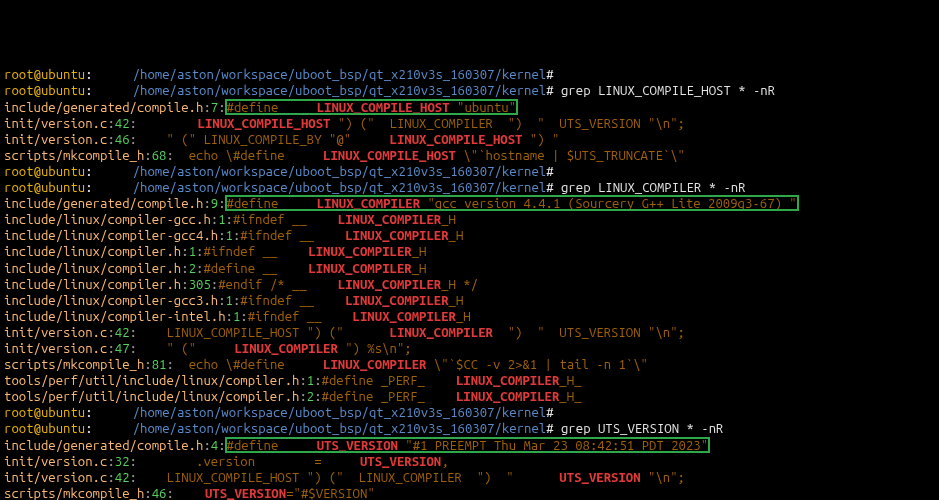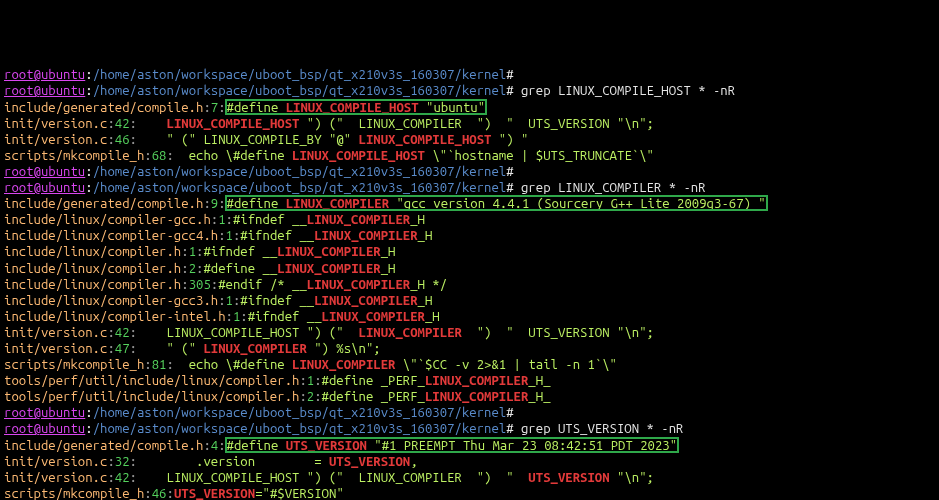--- a/index.html
+++ b/index.html
@@ -9,27 +9,27 @@
     font-size: 13.2px;
     line-height: 1.22;
     color: #ccc;
     padding: 2px 4px;
     white-space: pre;
     overflow: hidden;
     width: 939px;
     height: 500px;
   }
   .line { display: block; }
-  .prompt-user { color: #d946ef; text-decoration: underline; }
-  .prompt-path { color: #5a8ccc; }
+  .prompt-user { color: #eab308; }
+  .prompt-path { color: #5a8ccc; margin-left: 40px; }
   .white { color: #e6e6e6; }
   .magenta { color: #fdba74; }
-  .hmagenta { color: #bef264; }
+  .hmagenta { color: #a16207; }
   .green { color: #55d25d; }
-  .red-bold { color: #e23a3a; font-weight: bold; }
+  .red-bold { color: #e23a3a; font-weight: bold; margin-left: 31px; }
   .hl { outline: 2px solid #2fa84a; outline-offset: -1px; padding: 0 1px; }
   .dim { color: #999; }
 </style>
 </head>
 <body>
 
 
 
 <div id="terminal"><span class="line"><span class="prompt-user">root@ubuntu</span><span class="white">:</span><span class="prompt-path">/home/aston/workspace/uboot_bsp/qt_x210v3s_160307/kernel</span><span class="white">#</span></span><span class="line"><span class="prompt-user">root@ubuntu</span><span class="white">:</span><span class="prompt-path">/home/aston/workspace/uboot_bsp/qt_x210v3s_160307/kernel</span><span class="white">#</span><span class="white"> grep LINUX_COMPILE_HOST * -nR</span></span><span class="line"><span class="magenta">include/generated/compile.h</span><span class="dim">:</span><span class="green">7</span><span class="dim">:</span><span class="hl"><span class="hmagenta">#define </span><span class="red-bold">LINUX_COMPILE_HOST</span><span class="hmagenta"> "ubuntu"</span></span></span><span class="line"><span class="magenta">init/version.c</span><span class="dim">:</span><span class="green">42</span><span class="dim">:</span><span class="hmagenta">    </span><span class="red-bold">LINUX_COMPILE_HOST</span><span class="hmagenta"> ") ("  LINUX_COMPILER  ")  "  UTS_VERSION "\n";</span></span><span class="line"><span class="magenta">init/version.c</span><span class="dim">:</span><span class="green">46</span><span class="dim">:</span><span class="hmagenta">    " (" LINUX_COMPILE_BY "@" </span><span class="red-bold">LINUX_COMPILE_HOST</span><span class="hmagenta"> ") "</span></span><span class="line"><span class="magenta">scripts/mkcompile_h</span><span class="dim">:</span><span class="green">68</span><span class="dim">:</span><span class="hmagenta">  echo \#define </span><span class="red-bold">LINUX_COMPILE_HOST</span><span class="hmagenta"> \"`hostname | $UTS_TRUNCATE`\"</span></span><span class="line"><span class="prompt-user">root@ubuntu</span><span class="white">:</span><span class="prompt-path">/home/aston/workspace/uboot_bsp/qt_x210v3s_160307/kernel</span><span class="white">#</span></span><span class="line"><span class="prompt-user">root@ubuntu</span><span class="white">:</span><span class="prompt-path">/home/aston/workspace/uboot_bsp/qt_x210v3s_160307/kernel</span><span class="white">#</span><span class="white"> grep LINUX_COMPILER * -nR</span></span><span class="line"><span class="magenta">include/generated/compile.h</span><span class="dim">:</span><span class="green">9</span><span class="dim">:</span><span class="hl"><span class="hmagenta">#define </span><span class="red-bold">LINUX_COMPILER</span><span class="hmagenta"> "gcc version 4.4.1 (Sourcery G++ Lite 2009q3-67) "</span></span></span><span class="line"><span class="magenta">include/linux/compiler-gcc.h</span><span class="dim">:</span><span class="green">1</span><span class="dim">:</span><span class="hmagenta">#ifndef __</span><span class="red-bold">LINUX_COMPILER</span><span class="hmagenta">_H</span></span><span class="line"><span class="magenta">include/linux/compiler-gcc4.h</span><span class="dim">:</span><span class="green">1</span><span class="dim">:</span><span class="hmagenta">#ifndef __</span><span class="red-bold">LINUX_COMPILER</span><span class="hmagenta">_H</span></span><span class="line"><span class="magenta">include/linux/compiler.h</span><span class="dim">:</span><span class="green">1</span><span class="dim">:</span><span class="hmagenta">#ifndef __</span><span class="red-bold">LINUX_COMPILER</span><span class="hmagenta">_H</span></span><span class="line"><span class="magenta">include/linux/compiler.h</span><span class="dim">:</span><span class="green">2</span><span class="dim">:</span><span class="hmagenta">#define __</span><span class="red-bold">LINUX_COMPILER</span><span class="hmagenta">_H</span></span><span class="line"><span class="magenta">include/linux/compiler.h</span><span class="dim">:</span><span class="green">305</span><span class="dim">:</span><span class="hmagenta">#endif /* __</span><span class="red-bold">LINUX_COMPILER</span><span class="hmagenta">_H */</span></span><span class="line"><span class="magenta">include/linux/compiler-gcc3.h</span><span class="dim">:</span><span class="green">1</span><span class="dim">:</span><span class="hmagenta">#ifndef __</span><span class="red-bold">LINUX_COMPILER</span><span class="hmagenta">_H</span></span><span class="line"><span class="magenta">include/linux/compiler-intel.h</span><span class="dim">:</span><span class="green">1</span><span class="dim">:</span><span class="hmagenta">#ifndef __</span><span class="red-bold">LINUX_COMPILER</span><span class="hmagenta">_H</span></span><span class="line"><span class="magenta">init/version.c</span><span class="dim">:</span><span class="green">42</span><span class="dim">:</span><span class="hmagenta">    LINUX_COMPILE_HOST ") ("  </span><span class="red-bold">LINUX_COMPILER</span><span class="hmagenta">  ")  "  UTS_VERSION "\n";</span></span><span class="line"><span class="magenta">init/version.c</span><span class="dim">:</span><span class="green">47</span><span class="dim">:</span><span class="hmagenta">    " (" </span><span class="red-bold">LINUX_COMPILER</span><span class="hmagenta"> ") %s\n";</span></span><span class="line"><span class="magenta">scripts/mkcompile_h</span><span class="dim">:</span><span class="green">81</span><span class="dim">:</span><span class="hmagenta">  echo \#define </span><span class="red-bold">LINUX_COMPILER</span><span class="hmagenta"> \"`$CC -v 2&gt;&amp;1 | tail -n 1`\"</span></span><span class="line"><span class="magenta">tools/perf/util/include/linux/compiler.h</span><span class="dim">:</span><span class="green">1</span><span class="dim">:</span><span class="hmagenta">#define _PERF_</span><span class="red-bold">LINUX_COMPILER</span><span class="hmagenta">_H_</span></span><span class="line"><span class="magenta">tools/perf/util/include/linux/compiler.h</span><span class="dim">:</span><span class="green">2</span><span class="dim">:</span><span class="hmagenta">#define _PERF_</span><span class="red-bold">LINUX_COMPILER</span><span class="hmagenta">_H_</span></span><span class="line"><span class="prompt-user">root@ubuntu</span><span class="white">:</span><span class="prompt-path">/home/aston/workspace/uboot_bsp/qt_x210v3s_160307/kernel</span><span class="white">#</span></span><span class="line"><span class="prompt-user">root@ubuntu</span><span class="white">:</span><span class="prompt-path">/home/aston/workspace/uboot_bsp/qt_x210v3s_160307/kernel</span><span class="white">#</span><span class="white"> grep UTS_VERSION * -nR</span></span><span class="line"><span class="magenta">include/generated/compile.h</span><span class="dim">:</span><span class="green">4</span><span class="dim">:</span><span class="hl"><span class="hmagenta">#define </span><span class="red-bold">UTS_VERSION</span><span class="hmagenta"> "#1 PREEMPT Thu Mar 23 08:42:51 PDT 2023"</span></span></span><span class="line"><span class="magenta">init/version.c</span><span class="dim">:</span><span class="green">32</span><span class="dim">:</span><span class="hmagenta">        .version        = </span><span class="red-bold">UTS_VERSION</span><span class="hmagenta">,</span></span><span class="line"><span class="magenta">init/version.c</span><span class="dim">:</span><span class="green">42</span><span class="dim">:</span><span class="hmagenta">    LINUX_COMPILE_HOST ") ("  LINUX_COMPILER  ")  "  </span><span class="red-bold">UTS_VERSION</span><span class="hmagenta"> "\n";</span></span><span class="line"><span class="magenta">scripts/mkcompile_h</span><span class="dim">:</span><span class="green">46</span><span class="dim">:</span><span class="hmagenta"></span><span class="red-bold">UTS_VERSION</span><span class="hmagenta">="#$VERSION"</span></span></div>
 

